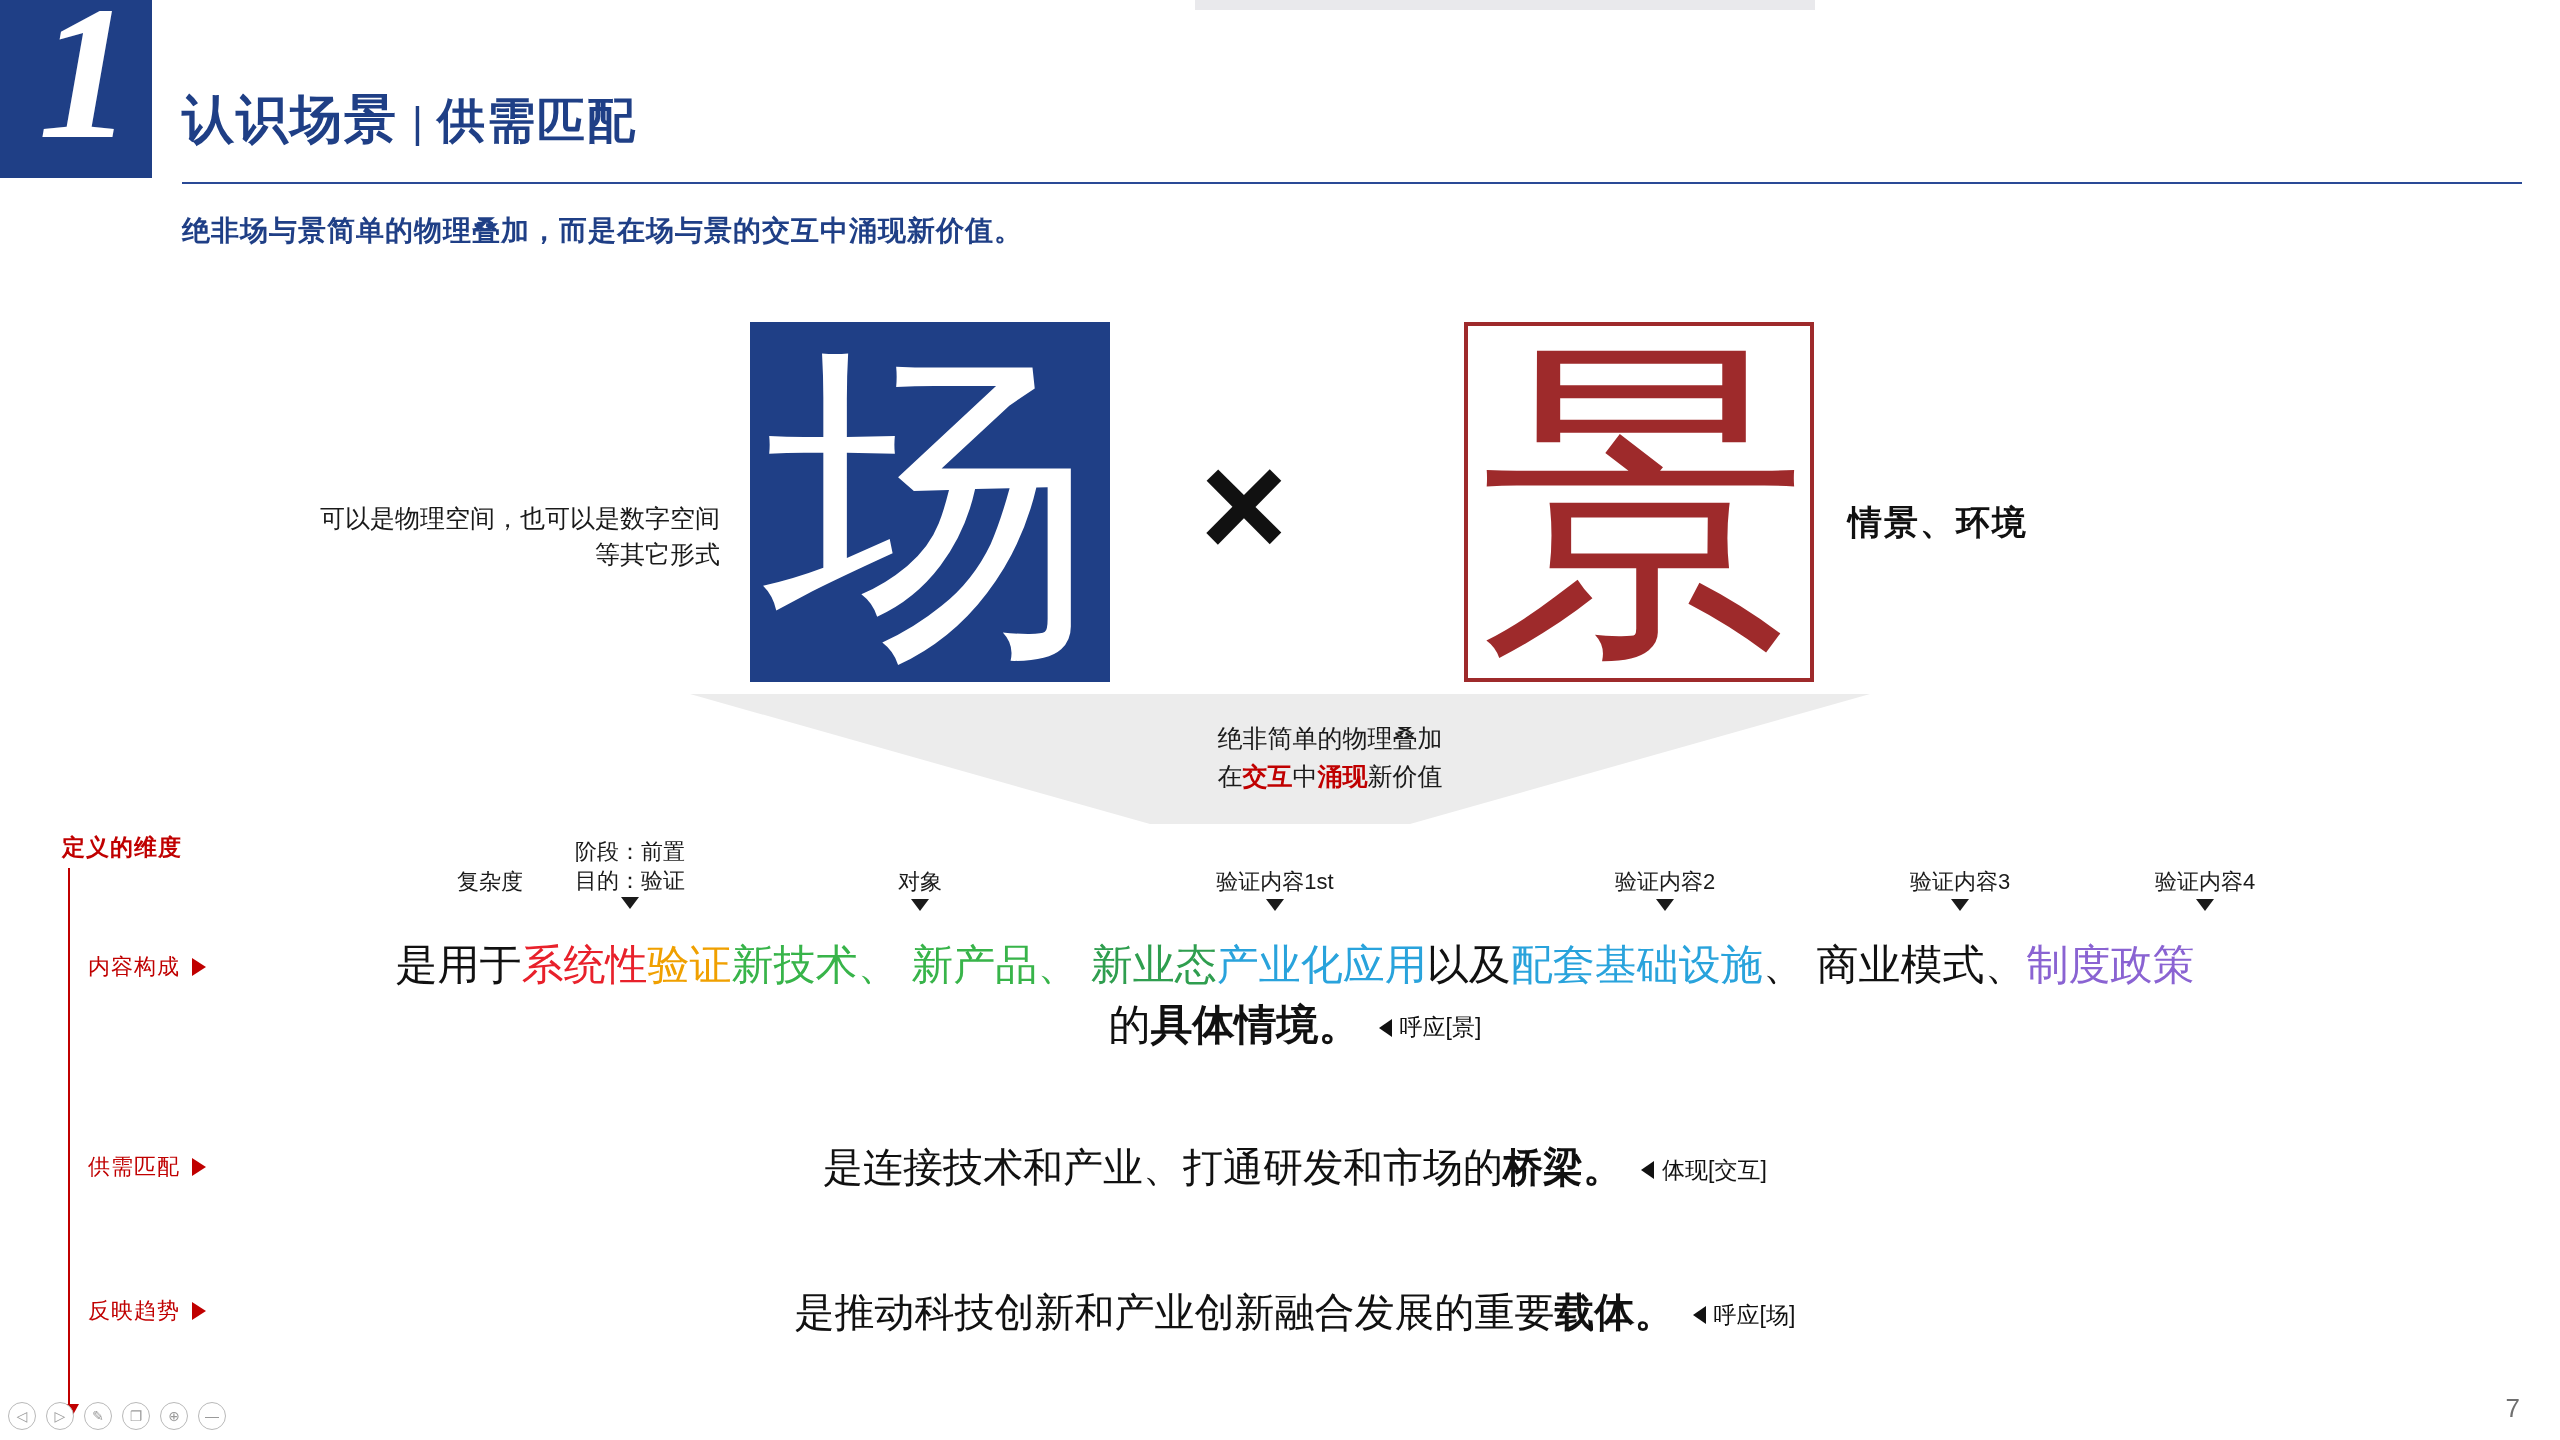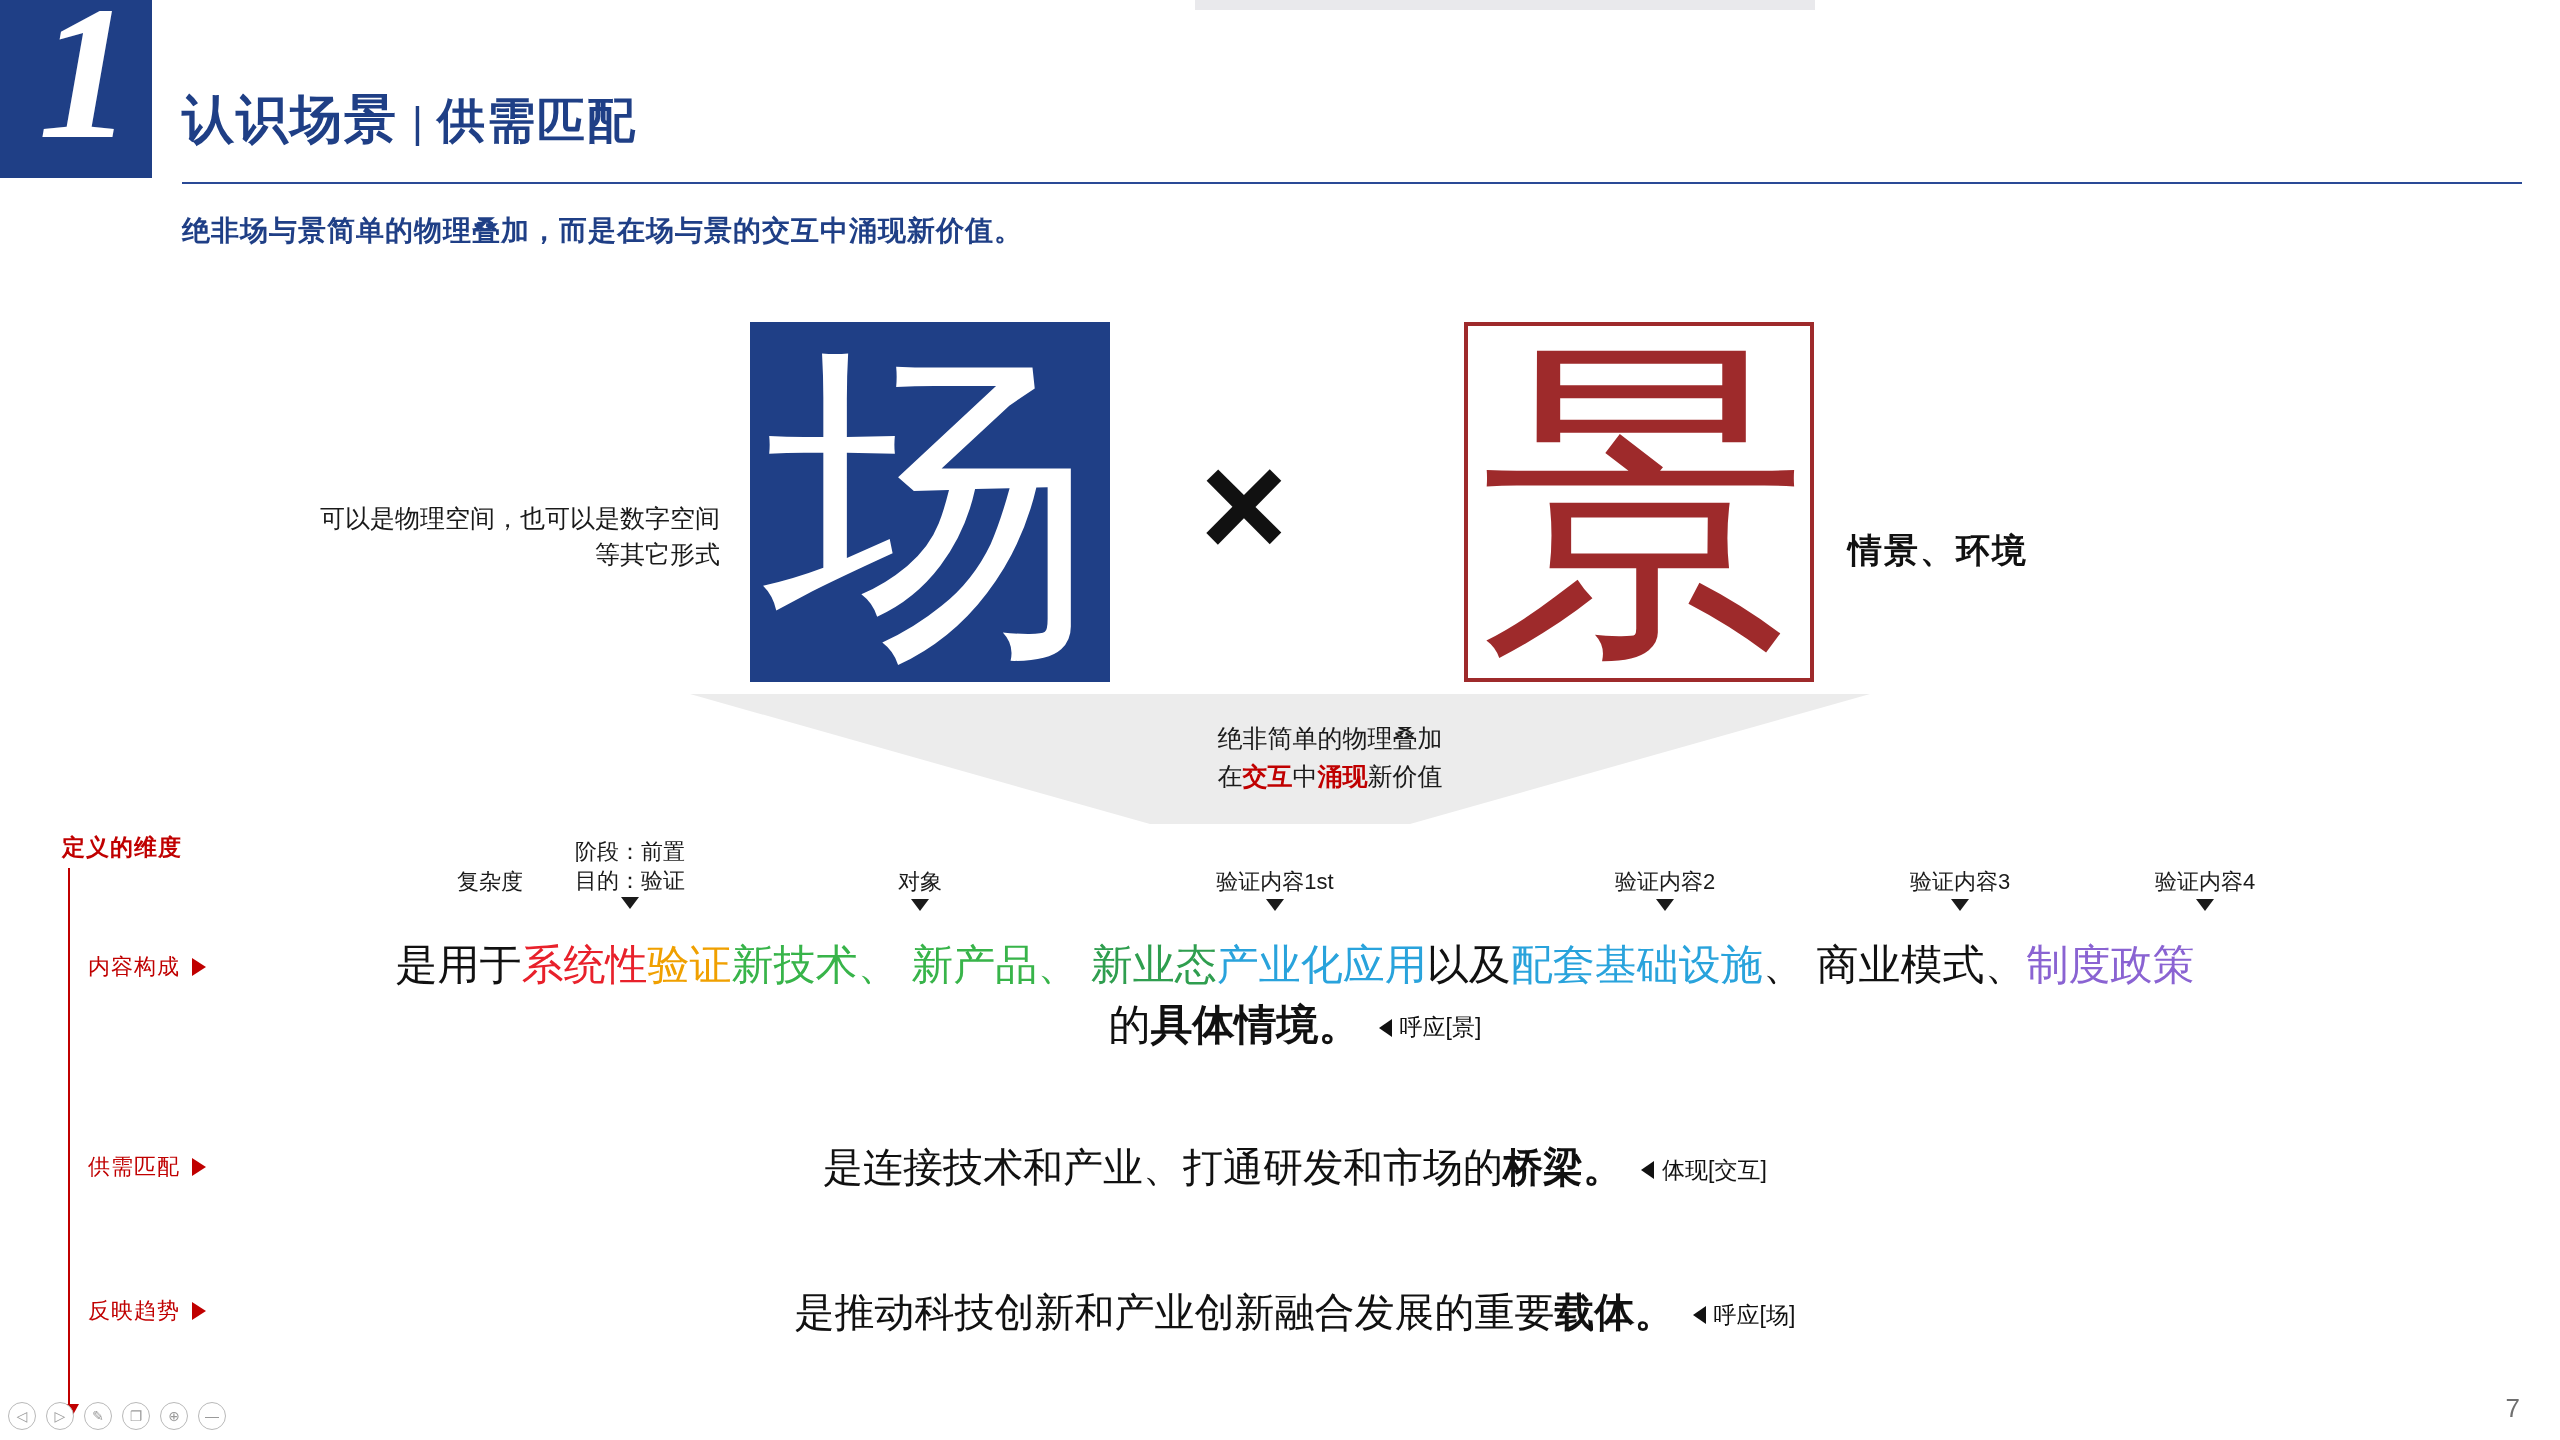--- a/index.html
+++ b/index.html
@@ -150,21 +150,20 @@
     top: 500px;
     width: 420px;
     text-align: right;
   }
   .right-caption {
     position: absolute;
     left: 1848px;
     top: 500px;
     width: 620px;
     text-align: left;
-    margin-top: 28px;
   }
   .cap-title {
     font-size: 34px;
     font-weight: 700;
     color: #111111;
     letter-spacing: 2px;
     margin-bottom: 12px;
   }
   .cap-body {
     font-size: 25px;

